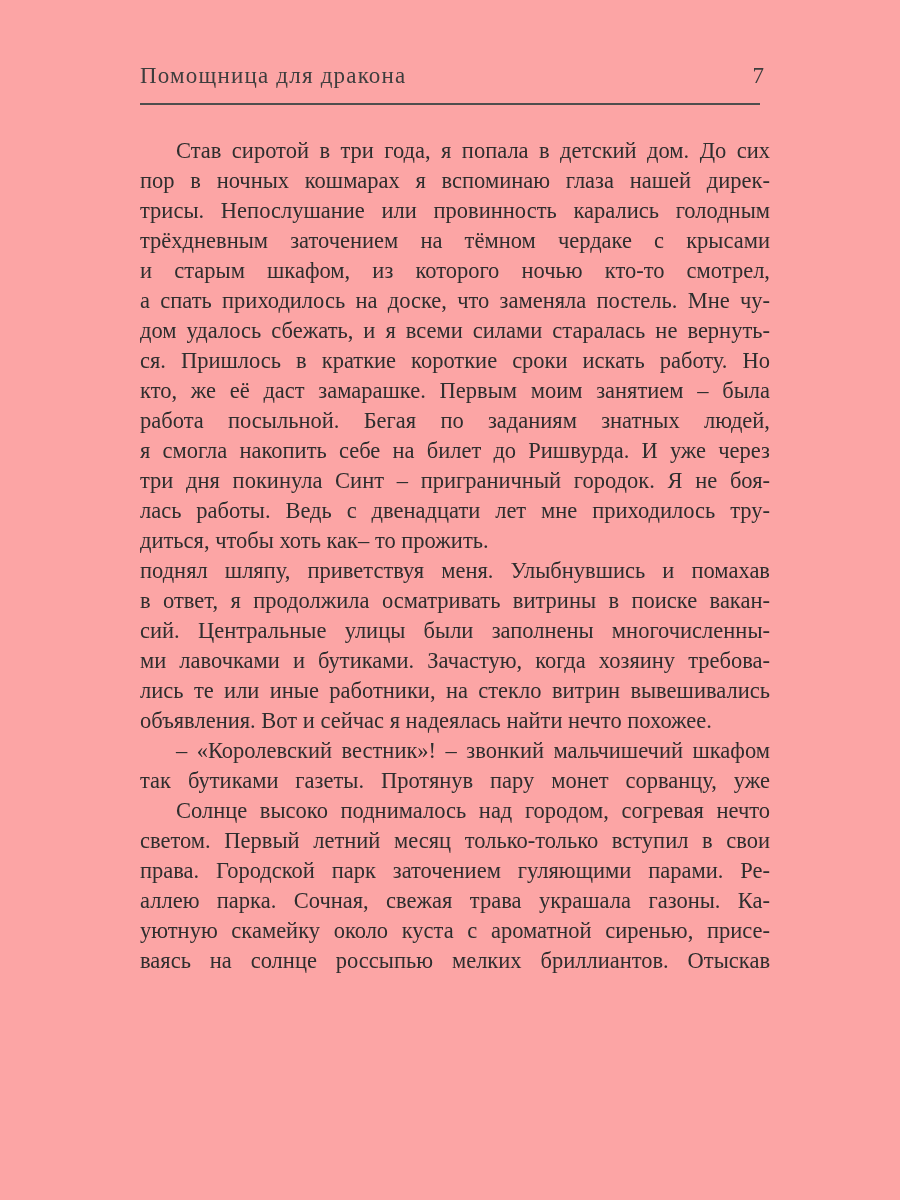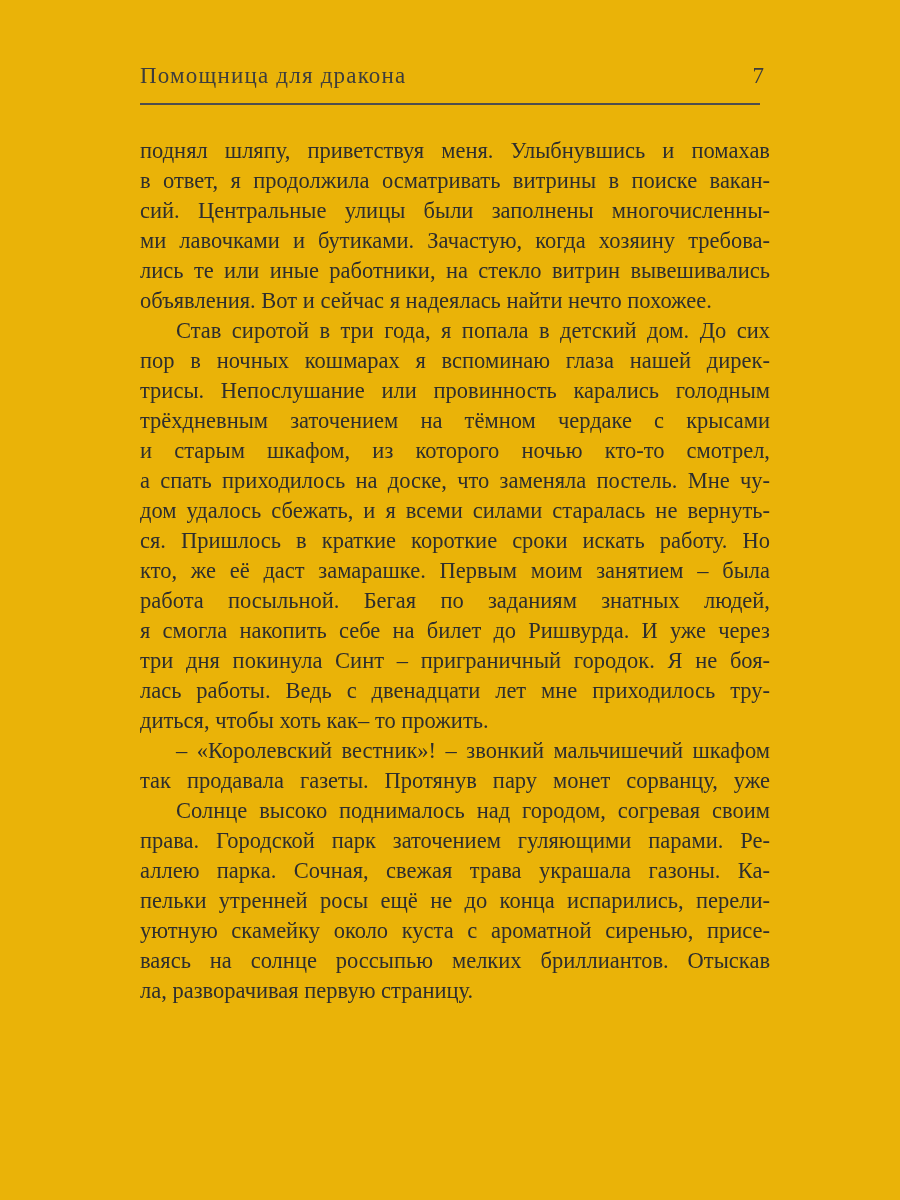--- a/index.html
+++ b/index.html
@@ -4,21 +4,21 @@
 <style>
   html, body {
     margin: 0;
     padding: 0;
     background: #ffffff;
   }
   .page {
     position: relative;
     width: 900px;
     height: 1200px;
-    background: #eab308;
+    background: #fca5a5;
     overflow: hidden;
     font-family: "Liberation Serif", "DejaVu Serif", serif;
   }
   .content {
     position: absolute;
     left: 140px;
     top: 62px;
     width: 630px;
   }
   .running-header {
@@ -67,51 +67,50 @@
 
 <div class="page">
   <div class="content">
     <div class="running-header">
       <span class="book-title">Помощница для дракона</span>
       <span class="page-number">7</span>
     </div>
     <div class="header-rule"></div>
     <div class="text-body">
         <div class="paragraph">
-          <div class="line">поднял шляпу, приветствуя меня. Улыбнувшись и помахав</div>
-          <div class="line">в ответ, я продолжила осматривать витрины в поиске вакан-</div>
-          <div class="line">сий. Центральные улицы были заполнены многочисленны-</div>
-          <div class="line">ми лавочками и бутиками. Зачастую, когда хозяину требова-</div>
-          <div class="line">лись те или иные работники, на стекло витрин вывешивались</div>
-          <div class="line last">объявления. Вот и сейчас я надеялась найти нечто похожее.</div>
-        </div>
-        <div class="paragraph">
           <div class="line indent">Став сиротой в три года, я попала в детский дом. До сих</div>
           <div class="line">пор в ночных кошмарах я вспоминаю глаза нашей дирек-</div>
           <div class="line">трисы. Непослушание или провинность карались голодным</div>
           <div class="line">трёхдневным заточением на тёмном чердаке с крысами</div>
           <div class="line">и старым шкафом, из которого ночью кто-то смотрел,</div>
           <div class="line">а спать приходилось на доске, что заменяла постель. Мне чу-</div>
           <div class="line">дом удалось сбежать, и я всеми силами старалась не вернуть-</div>
           <div class="line">ся. Пришлось в краткие короткие сроки искать работу. Но</div>
           <div class="line">кто, же её даст замарашке. Первым моим занятием – была</div>
           <div class="line">работа посыльной. Бегая по заданиям знатных людей,</div>
           <div class="line">я смогла накопить себе на билет до Ришвурда. И уже через</div>
           <div class="line">три дня покинула Синт – приграничный городок. Я не боя-</div>
           <div class="line">лась работы. Ведь с двенадцати лет мне приходилось тру-</div>
           <div class="line last">диться, чтобы хоть как– то прожить.</div>
         </div>
         <div class="paragraph">
-          <div class="line indent">– «Королевский вестник»! – звонкий мальчишечий шкафом</div>
-          <div class="line">так продавала газеты. Протянув пару монет сорванцу, уже</div>
+          <div class="line">поднял шляпу, приветствуя меня. Улыбнувшись и помахав</div>
+          <div class="line">в ответ, я продолжила осматривать витрины в поиске вакан-</div>
+          <div class="line">сий. Центральные улицы были заполнены многочисленны-</div>
+          <div class="line">ми лавочками и бутиками. Зачастую, когда хозяину требова-</div>
+          <div class="line">лись те или иные работники, на стекло витрин вывешивались</div>
+          <div class="line last">объявления. Вот и сейчас я надеялась найти нечто похожее.</div>
         </div>
         <div class="paragraph">
-          <div class="line indent">Солнце высоко поднималось над городом, согревая своим</div>
+          <div class="line indent">– «Королевский вестник»! – звонкий мальчишечий шкафом</div>
+          <div class="line">так бутиками газеты. Протянув пару монет сорванцу, уже</div>
+        </div>
+        <div class="paragraph">
+          <div class="line indent">Солнце высоко поднималось над городом, согревая нечто</div>
+          <div class="line">светом. Первый летний месяц только-только вступил в свои</div>
           <div class="line">права. Городской парк заточением гуляющими парами. Ре-</div>
           <div class="line">аллею парка. Сочная, свежая трава украшала газоны. Ка-</div>
-          <div class="line">пельки утренней росы ещё не до конца испарились, перели-</div>
           <div class="line">уютную скамейку около куста с ароматной сиренью, присе-</div>
           <div class="line">ваясь на солнце россыпью мелких бриллиантов. Отыскав</div>
-          <div class="line last">ла, разворачивая первую страницу.</div>
         </div>
       </div>
   </div>
 </div>
 
 </body></html>

